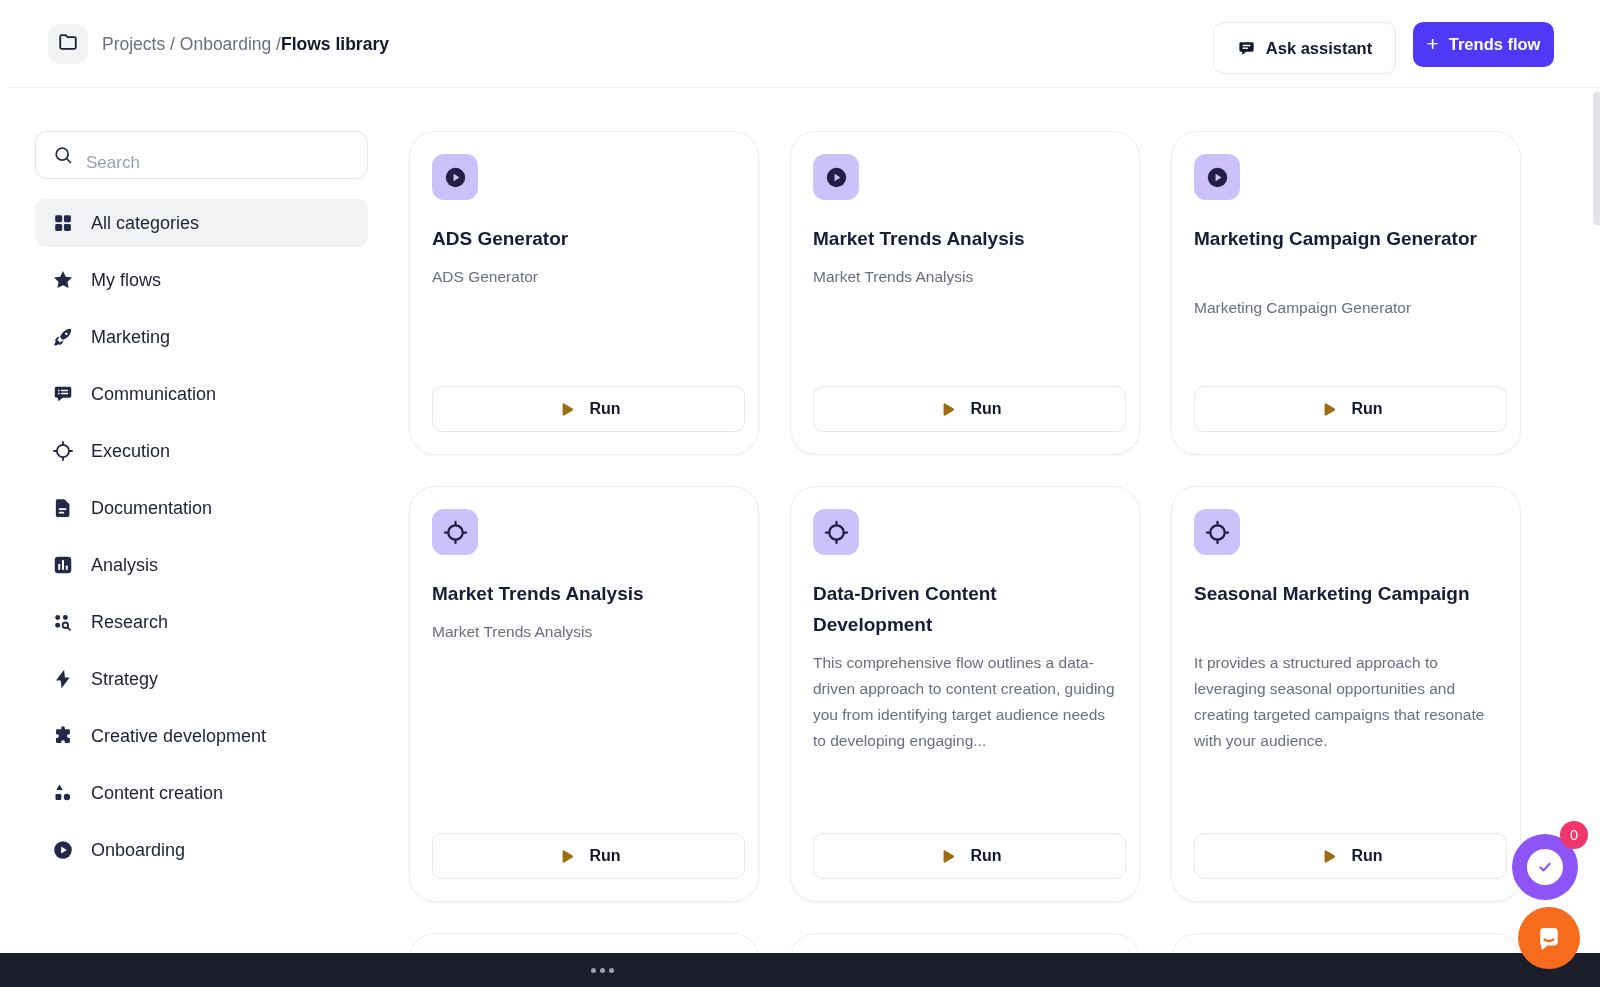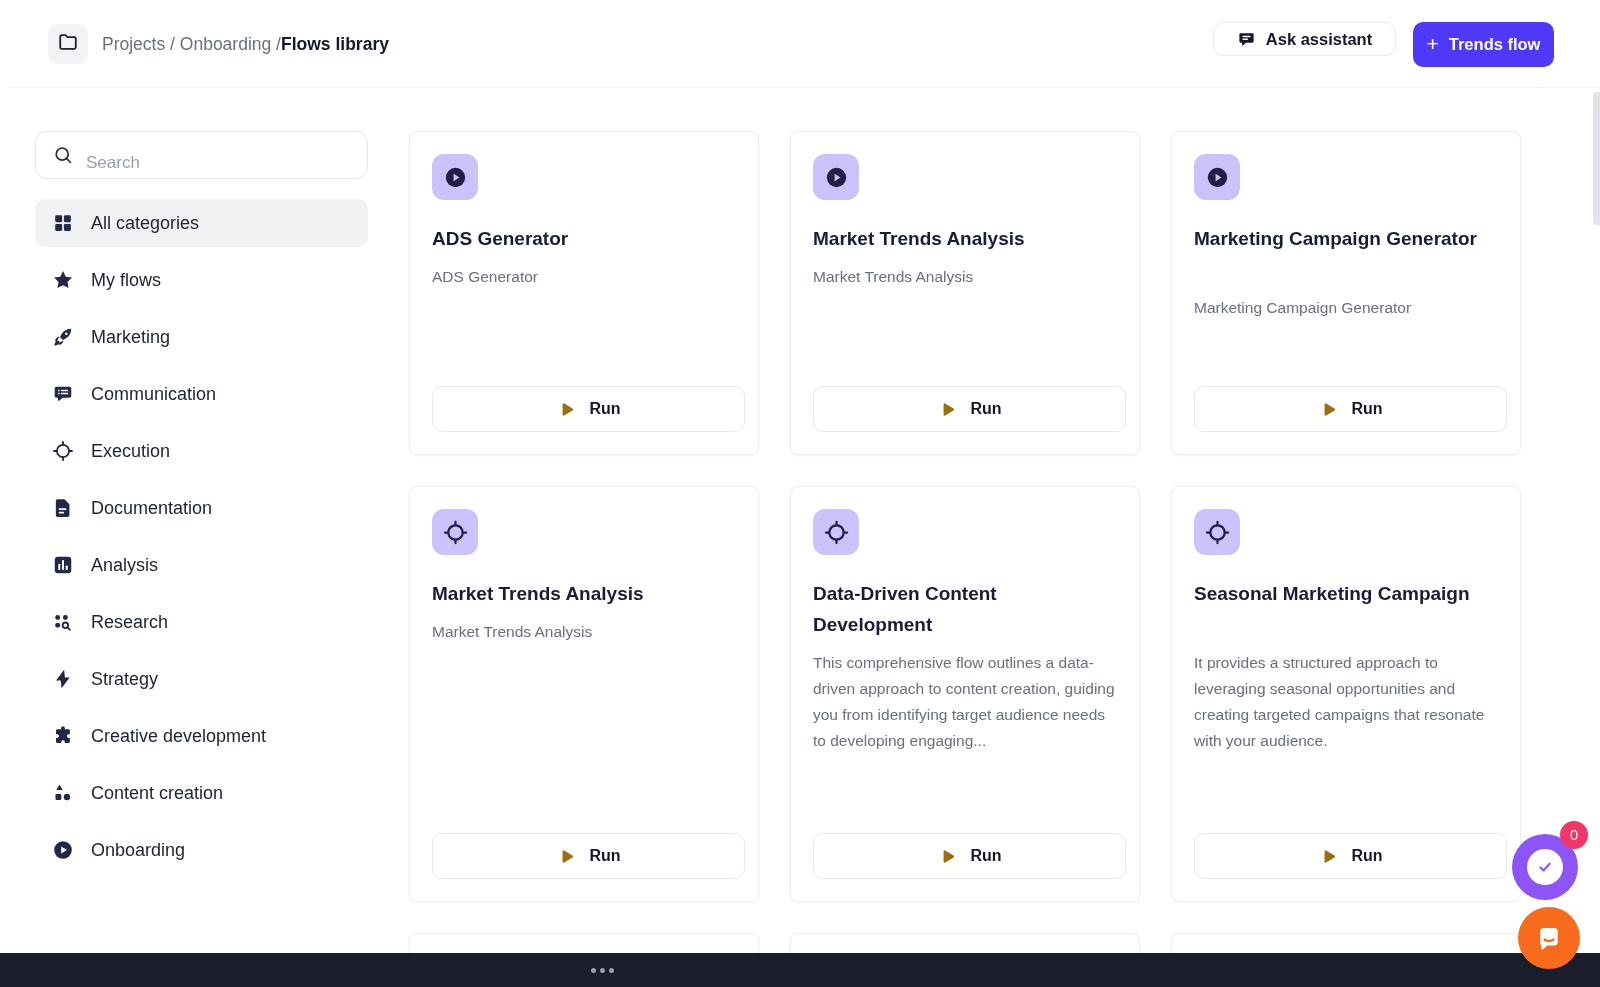--- a/index.html
+++ b/index.html
@@ -11,21 +11,21 @@
   .topbar { position:absolute; top:0; left:8px; width:1600px; height:88px; background:#fff;
             border-bottom:1px solid #f1f2f4; z-index:6; }
   .folder-btn { position:absolute; left:40px; top:24px; width:40px; height:40px; border-radius:10px;
                 background:#f2f3f5; display:flex; align-items:center; justify-content:center; cursor:pointer; }
   .folder-btn svg { width:22px; height:22px; }
   .breadcrumb { position:absolute; left:94px; top:0; height:88px; display:flex; align-items:center;
                 font-size:17.5px; color:#6a7080; white-space:pre; }
   .breadcrumb .current { color:#14182f; font-weight:700; }
   .btn { display:flex; align-items:center; justify-content:center; gap:10px; border-radius:10px;
          font-size:16.5px; font-weight:600; cursor:pointer; }
-  .btn-ask { position:absolute; left:1205px; top:22px; width:183px; height:34px; background:#fff;
+  .btn-ask { position:absolute; left:1205px; top:22px; width:183px; height:52px; background:#fff;
              border:1px solid #e7e9ec; color:#14182f; }
   .btn-ask svg { width:19px; height:19px; }
   .btn-blank { position:absolute; left:1405px; top:22px; width:141px; height:45px;
                background:var(--accent-purple); color:#fff; border:none; }
   .btn-blank .plus { font-size:21px; font-weight:400; line-height:1; margin-top:-2px; }
 
   
   .sidebar { position:absolute; left:35px; top:131px; width:333px; z-index:2; }
   .search-box { position:relative; width:333px; height:48px; border:1px solid #e4e6ea; border-radius:12px;
                 background:#fff; margin-bottom:20px; }
@@ -35,21 +35,21 @@
   .search-box input::placeholder { color:#9aa0ac; }
   .side-item { display:flex; align-items:center; gap:17px; height:48px; padding:0 17px; border-radius:10px;
                font-size:18px; color:#1d2235; margin-bottom:9px; cursor:pointer; }
   .side-item.active { background:#f1f2f4; }
   .side-item .ic { width:22px; height:22px; color:#232849; flex:0 0 22px; display:flex; }
   .side-item .ic svg { width:22px; height:22px; }
 
   
   .grid { position:absolute; left:409px; top:131px; width:1112px; z-index:1;
           display:grid; grid-template-columns:350px 350px 350px; column-gap:31px; row-gap:31px; }
-  .card { position:relative; background:#fff; border:1px solid #eceef1; border-radius:8px;
+  .card { position:relative; background:#fff; border:1px solid #eceef1; border-radius:26px;
           box-shadow:0 1px 3px rgba(16,24,40,.04); }
   .card:nth-child(-n+3) { height:324px; }
   .card:nth-child(n+4):nth-child(-n+6) { height:416px; }
   .card.shell { height:90px; }
   .card-icon { position:absolute; left:22px; top:22px; width:46px; height:46px; border-radius:12px;
                background:var(--lavender); display:flex; align-items:center; justify-content:center; }
   .card-icon svg { width:27px; height:27px; }
   .card-title { position:absolute; left:22px; top:91px; width:306px; font-size:19px; font-weight:700;
                 color:#181c38; line-height:31px; }
   .card-desc { position:absolute; left:22px; width:308px; font-size:15.5px; color:#696f82; line-height:26px; }

